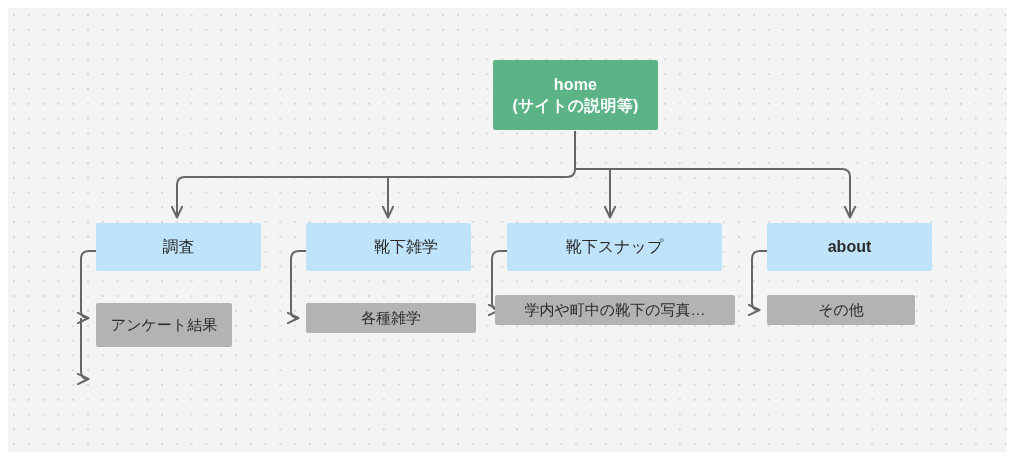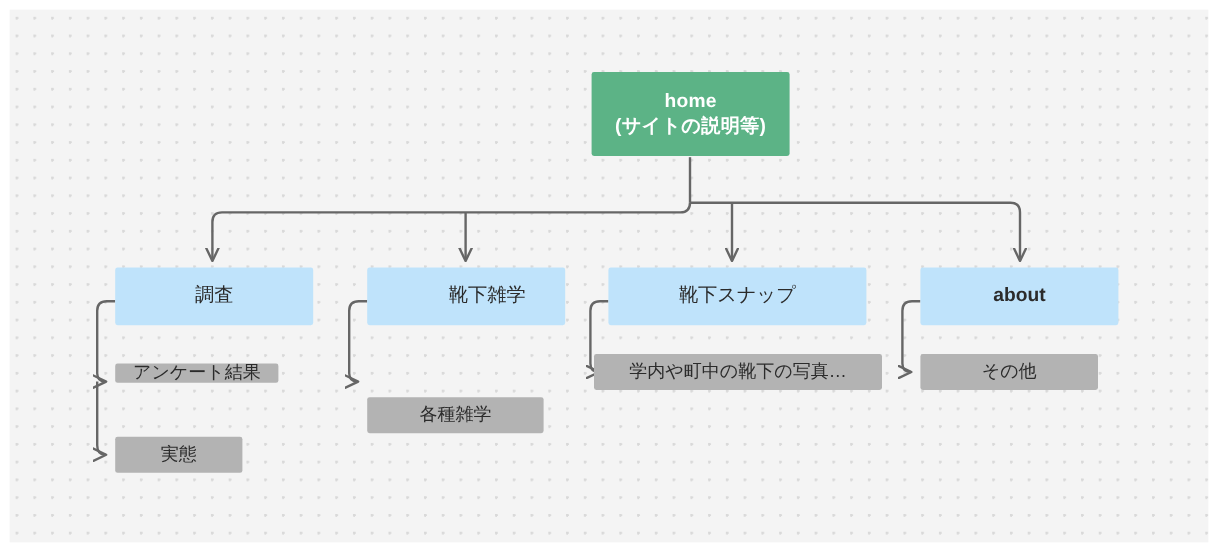--- a/index.html
+++ b/index.html
@@ -102,25 +102,24 @@
       <path d="M 507 251 L 500 251 Q 492 251 492 259 L 492 303 Q 492 310 499 310" marker-end="url(#arrow)"></path>
 
       <path d="M 767 251 L 760 251 Q 752 251 752 259 L 752 303 Q 752 310 759 310" marker-end="url(#arrow)"></path>
     </g>
   </svg>
 
   <div class="node section" style="left:96px; top:223px; width:165px; height:48px;">調査</div>
 
   <div class="node root" style="left:493px; top:60px; width:165px; height:70px;">home
 (サイトの説明等)</div>
-  <div class="node leaf" style="left:96px; top:303px; width:136px; height:16px;">アンケート結果</div>
-  <div class="node leaf" style="left:96px; top:364px; width:106px; height:30px;">実態</div>
+  <div class="node leaf" style="left:96px; top:303px; width:136px; height:44px;">アンケート結果</div>
 
   <div class="node section" style="left:306px; top:223px; width:165px; height:48px;padding-left:35px;">靴下雑学</div>
-  <div class="node leaf" style="left:306px; top:303px; width:147px; height:30px;margin-top:28px;">各種雑学</div>
+  <div class="node leaf" style="left:306px; top:303px; width:170px; height:30px;">各種雑学</div>
 
   <div class="node leaf" style="left:495px; top:295px; width:240px; height:30px;">学内や町中の靴下の写真…</div>
   <div class="node section" style="left:507px; top:223px; width:215px; height:48px;">靴下スナップ</div>
 
   <div class="node leaf" style="left:767px; top:295px; width:148px; height:30px;">その他</div>
   <div class="node section bold" style="left:767px; top:223px; width:165px; height:48px;">about</div>
 
 </div>
 
 </body></html>

